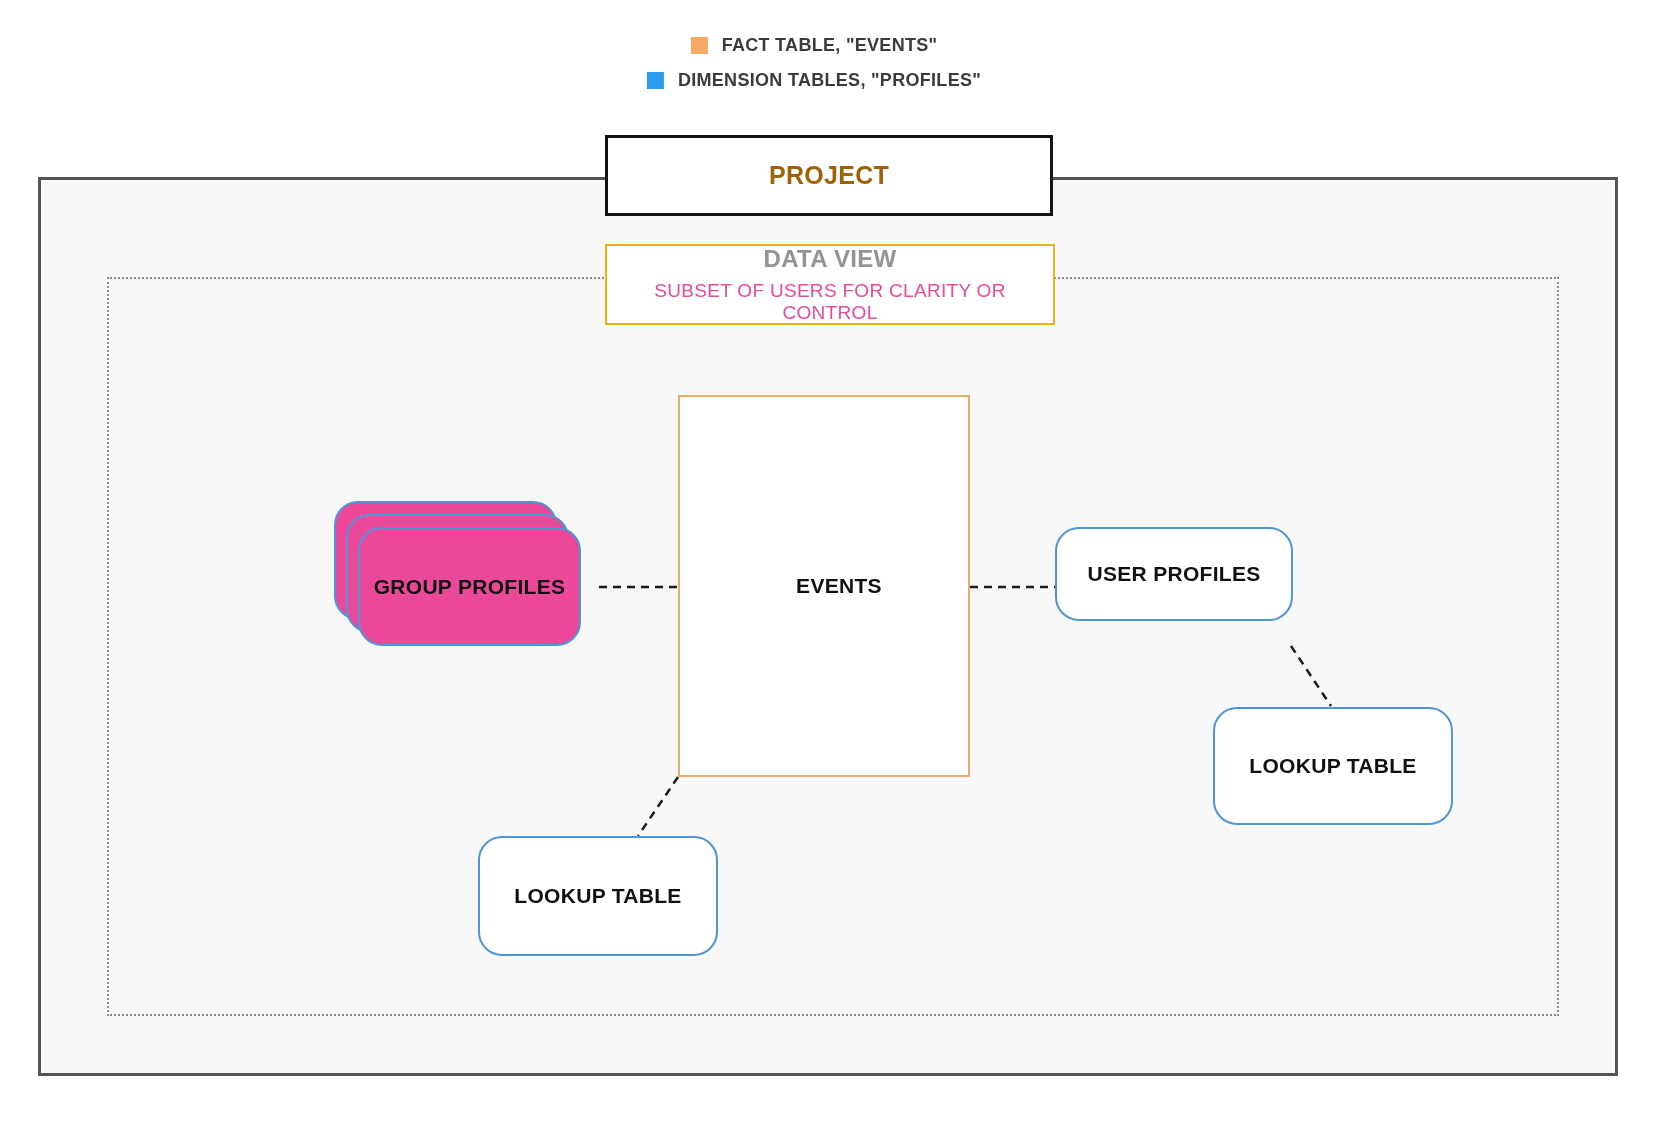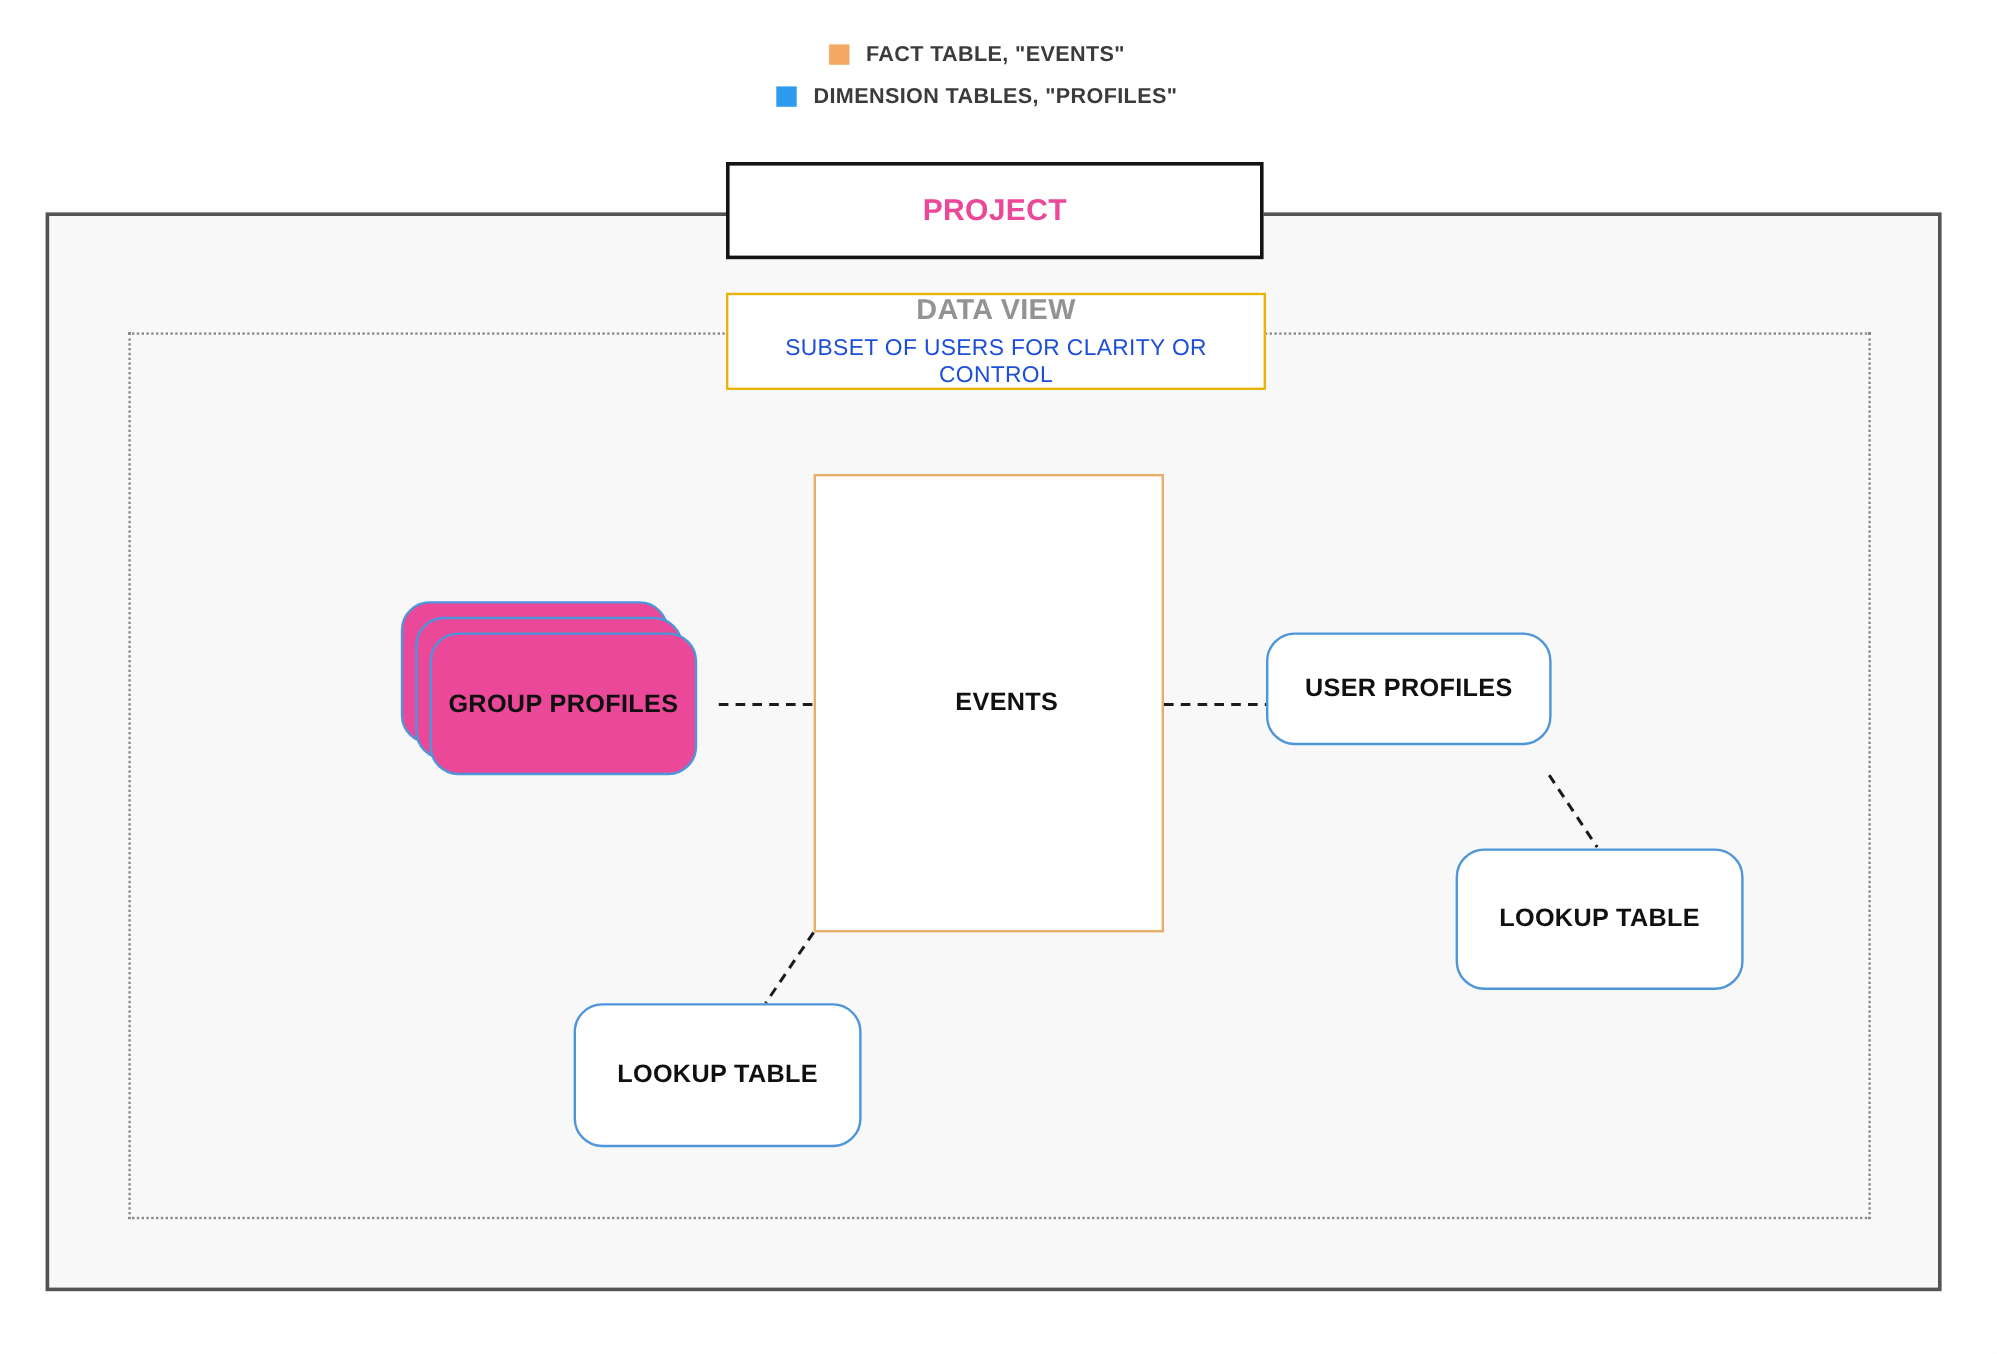--- a/index.html
+++ b/index.html
@@ -28,25 +28,25 @@
     border:2px dotted #8a8a8a; box-sizing:border-box; z-index:2;
   }
 
   
   .header-box {
     position:absolute; box-sizing:border-box; background:#ffffff;
     display:flex; flex-direction:column; align-items:center; justify-content:center;
     gap:7px; z-index:20; text-align:center;
   }
   .project-box { left:605px; top:135px; width:448px; height:81px; border:3px solid #141414; }
-  .project-title { font-size:25px; font-weight:bold; color:#ec4899; letter-spacing:0.3px; }
+  .project-title { font-size:25px; font-weight:bold; color:#a16207; letter-spacing:0.3px; }
   .project-subtitle { font-size:19px; color:#3e3e3e; letter-spacing:0.3px; }
   .data-view-box { left:605px; top:244px; width:450px; height:81px; border:2px solid #eab308; }
   .data-view-title { font-size:24px; font-weight:bold; color:#939393; letter-spacing:0.3px; }
-  .data-view-subtitle { font-size:19px; color:#1d4ed8; letter-spacing:0.3px; }
+  .data-view-subtitle { font-size:19px; color:#ec4899; letter-spacing:0.3px; }
 
   
   .connectors { position:absolute; left:0; top:0; width:1664px; height:1128px; z-index:5; pointer-events:none; }
   .connectors line { stroke:#1b1b1b; stroke-width:2.5; stroke-dasharray:8 6; }
 
   
   .node {
     position:absolute; background:#ffffff; box-sizing:border-box;
     display:flex; align-items:center; justify-content:center;
     font-size:21px; font-weight:bold; color:#101010; letter-spacing:0.3px;

